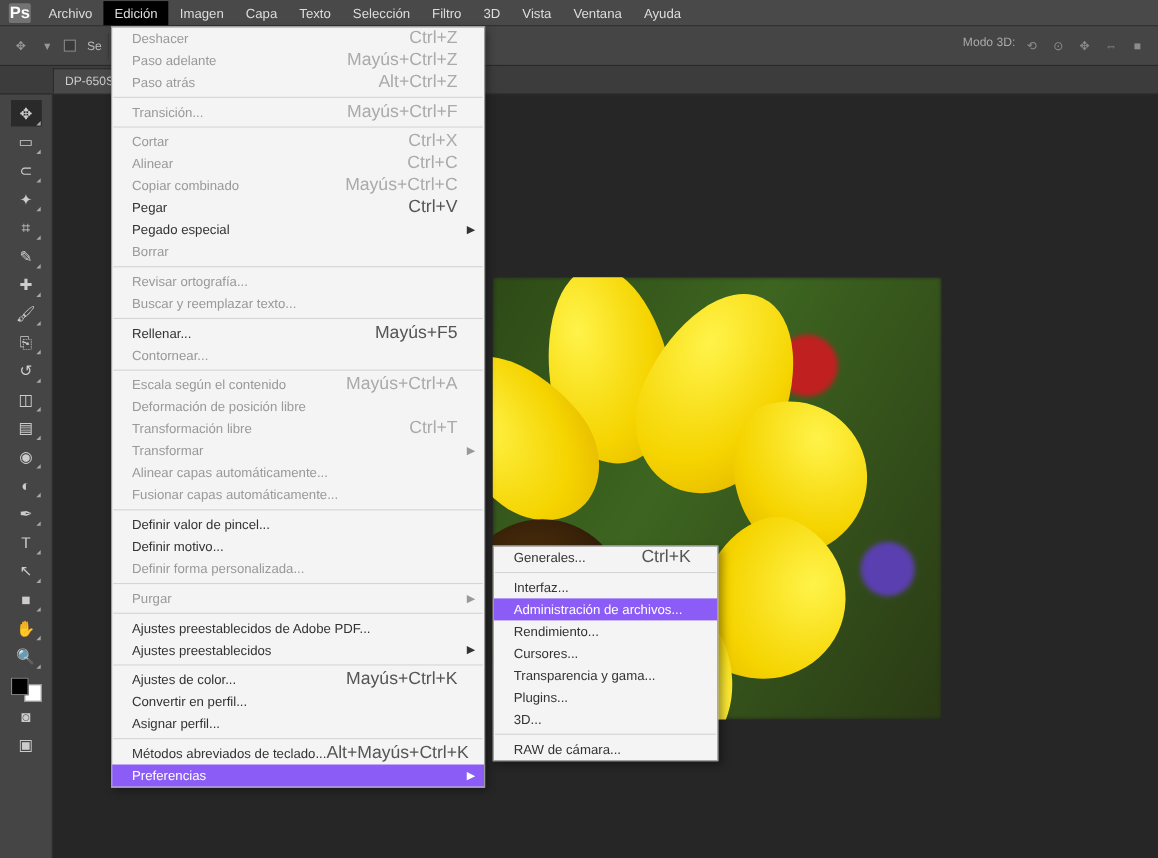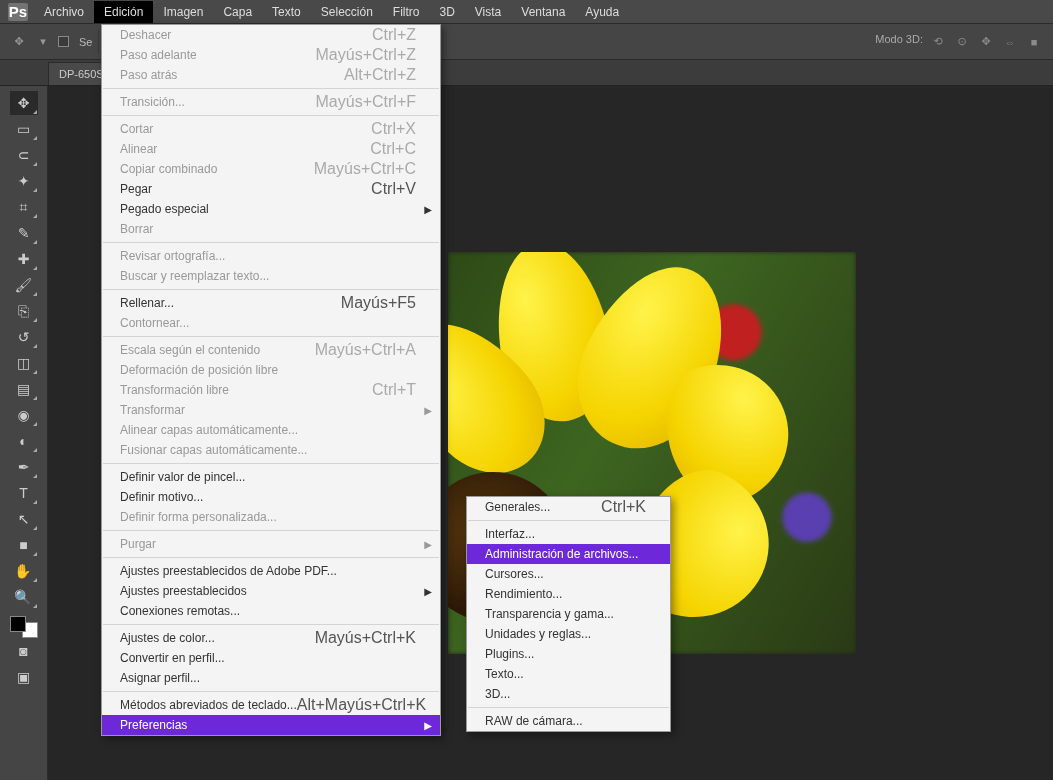--- a/index.html
+++ b/index.html
@@ -32,24 +32,24 @@
 
 .img-bg { position:absolute; inset:0; background: radial-gradient(circle at 70% 20%, #c02020 0 6%, transparent 7%),
                                             radial-gradient(circle at 88% 66%, #5a3fb0 0 5%, transparent 6%),
                                             linear-gradient(120deg,#2e4a17 0%,#3d6520 40%,#2a3a15 100%); filter:blur(2px); }
 .petal { position:absolute; background: radial-gradient(ellipse at 30% 30%, #fff34a 0%, #f5d400 60%, #e0b000 100%); border-radius: 50% 50% 50% 50% / 60% 60% 40% 40%; }
 .center { position:absolute; left:-30px; top:220px; width:150px; height:150px; border-radius:50%; background: radial-gradient(circle at 45% 40%, #5a3810 0%, #2a1805 70%, #160c02 100%); }
 .stem { position:absolute; left:55px; top:355px; width:16px; height:100px; background:linear-gradient(#6a8a2a,#4a6a1a); transform:rotate(-10deg); border-radius:8px; }
 
 .dropdown { position:absolute; background:#f4f4f4; border:1px solid #999; box-shadow: 3px 3px 8px rgba(0,0,0,.4); font-size:12px; color:#333; }
 .dropdown.main { left:101px; top:24px; width:340px; }
-.dropdown.sub { left:466px; top:496px; width:205px; }
+.dropdown.sub { left:448px; top:496px; width:205px; }
 .menu-row { display:flex; justify-content:space-between; align-items:center; padding: 3px 24px 3px 18px; white-space:nowrap; position:relative; height:20px; }
 .menu-row.disabled { color:#999; }
-.menu-row.sel { background:#6d28d9; color:#fff; }
+.menu-row.sel { background:#8b5cf6; color:#fff; }
 .menu-row .arrow { position:absolute; right:8px; font-size:10px; }
 .menu-row.disabled .arrow{ color:#999; }
 .menu-row.sel .arrow{ color:#fff; }
 .menu-sep { height:1px; background:#d4d4d4; margin: 3px 1px; }
 .shortcut { color:#555; font-size:16px; }
 .menu-row.disabled .shortcut { color:#aaa; }
 </style>
 </head>
 <body>
 
@@ -245,23 +245,20 @@
       <span class="arrow">▶</span>
     </div>
     <div class="menu-sep"></div>
     <div class="menu-row">
       <span>Ajustes preestablecidos de Adobe PDF...</span>
     </div>
     <div class="menu-row">
       <span>Ajustes preestablecidos</span>
       <span class="arrow">▶</span>
     </div>
-    <div class="menu-row">
-      <span>Conexiones remotas...</span>
-    </div>
     <div class="menu-sep"></div>
     <div class="menu-row">
       <span>Ajustes de color...</span>
       <span class="shortcut">Mayús+Ctrl+K</span>
     </div>
     <div class="menu-row">
       <span>Convertir en perfil...</span>
     </div>
     <div class="menu-row">
       <span>Asignar perfil...</span>
@@ -283,37 +280,31 @@
       <span class="shortcut">Ctrl+K</span>
     </div>
     <div class="menu-sep"></div>
     <div class="menu-row">
       <span>Interfaz...</span>
     </div>
     <div class="menu-row sel">
       <span>Administración de archivos...</span>
     </div>
     <div class="menu-row">
+      <span>Rendimiento...</span>
+    </div>
+    <div class="menu-row">
       <span>Cursores...</span>
     </div>
     <div class="menu-row">
-      <span>Rendimiento...</span>
-    </div>
-    <div class="menu-row">
       <span>Transparencia y gama...</span>
     </div>
     <div class="menu-row">
-      <span>Unidades y reglas...</span>
-    </div>
-    <div class="menu-row">
       <span>Plugins...</span>
     </div>
     <div class="menu-row">
-      <span>Texto...</span>
-    </div>
-    <div class="menu-row">
       <span>3D...</span>
     </div>
     <div class="menu-sep"></div>
     <div class="menu-row">
       <span>RAW de cámara...</span>
     </div>
   </div>
 
 </body></html>

